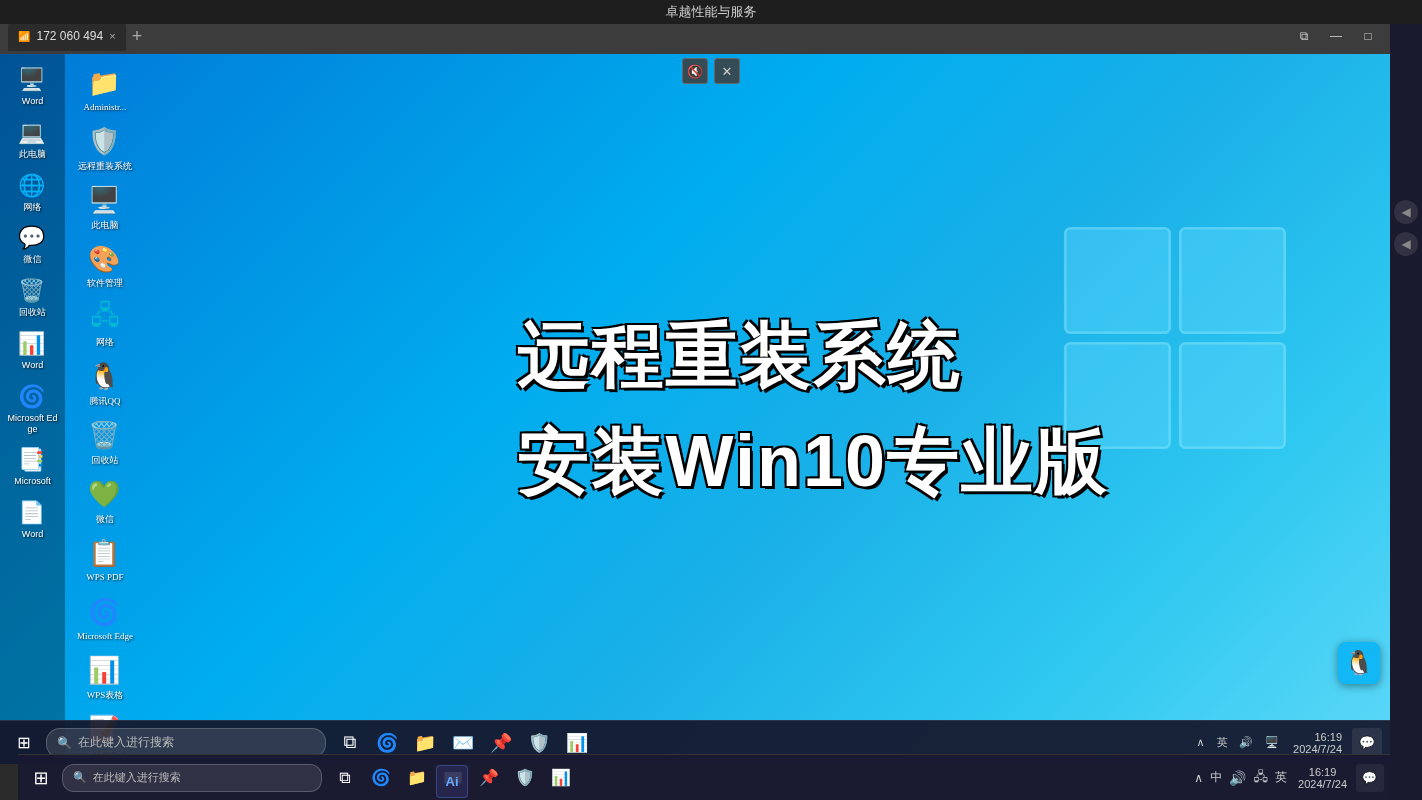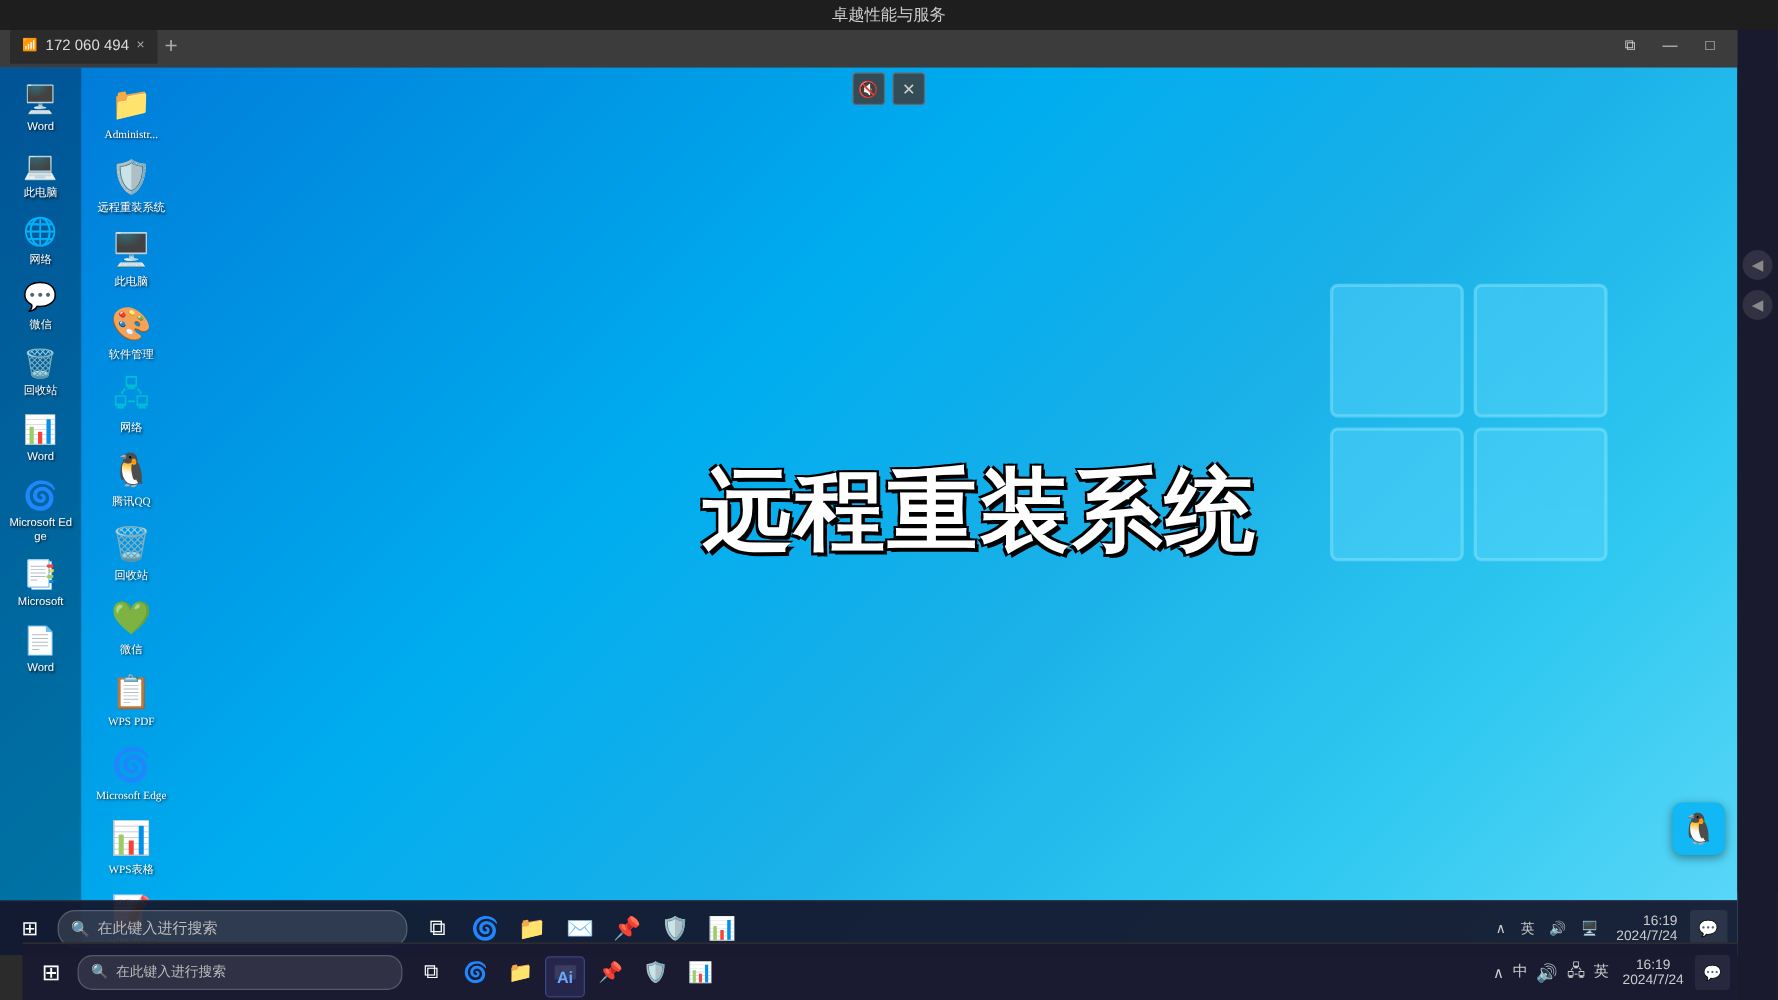--- a/index.html
+++ b/index.html
@@ -616,20 +616,21 @@
       </div>
       <div class="desktop-icon-col2">
         <div class="icon-img icon-blue">📝</div>
         <span class="icon-label">WPS文字</span>
       </div>
 
     </div>
 
     <div id="main-text">
       <span class="line1">远程重装系统</span>
+      <span class="line2">安装Win10专业版</span>
     </div>
 
     <div id="qq-float">🐧</div>
 
     <div id="taskbar">
       <div id="start-btn">⊞</div>
       <div id="search-box">
         <span class="search-icon">🔍</span>
         <span class="search-text">在此键入进行搜索</span>
       </div>

